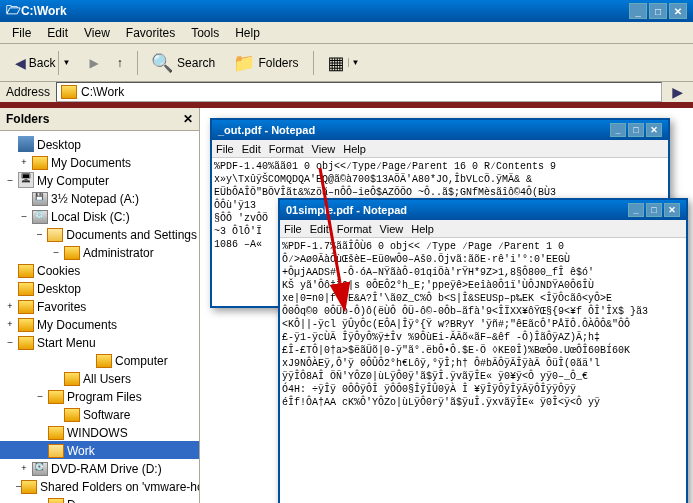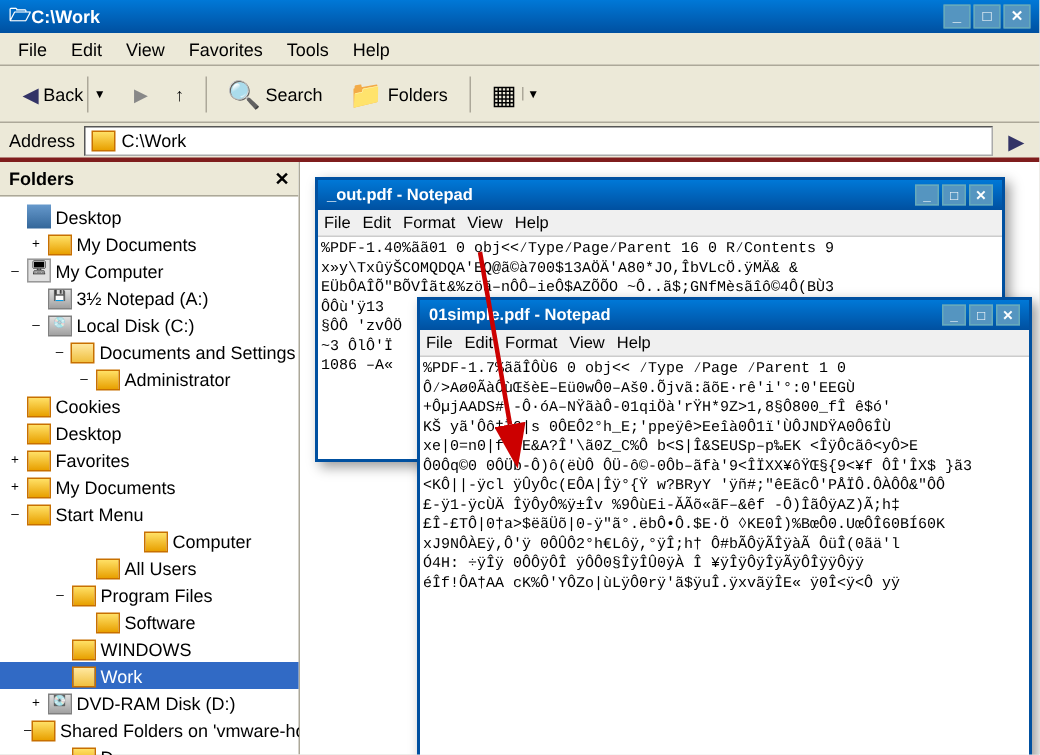--- a/index.html
+++ b/index.html
@@ -66,21 +66,21 @@
     .back-arrow { font-size: 14px; color: #336; }
     .dropdown-arrow { font-size: 8px; padding: 0 3px; border-left: 1px solid #aca899; height: 100%; display: flex; align-items: center; }
 
     
     .address-bar {
       background: #ece9d8;
       height: 26px;
       display: flex;
       align-items: center;
       padding: 0 6px;
-      border-bottom: 3px solid #7f1d1d;
+      border-bottom: 6px solid #7f1d1d;
       gap: 6px;
     }
     .address-label { font-size: 12px; }
     .address-input {
       flex: 1;
       height: 20px;
       background: white;
       border: 1px inset #aaa;
       padding: 1px 4px;
       font-size: 12px;
@@ -382,21 +382,21 @@
         <span>WINDOWS</span>
       </div>
       <div class="tree-item indent-2 selected">
         <span class="tree-expander"></span>
         <span class="tree-folder-icon open"></span>
         <span>Work</span>
       </div>
       <div class="tree-item indent-1">
         <span class="tree-expander">+</span>
         <span class="drive-icon">💽</span>
-        <span>DVD-RAM Disk (D:)</span>
+        <span>DVD-RAM Drive (D:)</span>
       </div>
       <div class="tree-item indent-1">
         <span class="tree-expander">–</span>
         <span class="tree-folder-icon"></span>
         <span>Shared Folders on 'vmware-ho...</span>
       </div>
       <div class="tree-item indent-2">
         <span class="tree-expander"></span>
         <span class="tree-folder-icon"></span>
         <span>D</span>
@@ -478,20 +478,21 @@
       <div>%PDF-1.7%ããÎÔÙ6 0 obj&lt;&lt; ∕Type ∕Page ∕Parent 1 0</div>
       <div>Ô∕&gt;Aø0ÃàÔùŒšèE–Eü0wÔ0–Aš0.Õjvã:ãõE·rê'i'°:0'EEGÙ</div>
       <div>+ÔµjAADS# -Ô·óA–NŸãàÔ-01qiÖà'rŸH*9Z&gt;1,8§Ô800_fÎ  ê$ó'</div>
       <div>KŠ      yã'Ôô†Ï0|s 0ÔEÔ2°h_E;'ppeÿê&gt;Eeîà0Ô1ï'ÙÔJNDŸA0Ô6ÎÙ</div>
       <div>xe|0=n0|f' E&amp;A?Î'\ã0Z_C%Ô b&lt;S|Î&amp;SEUSp–p‰EK &lt;ÎÿÔcãô&lt;yÔ&gt;E</div>
       <div>Ô0Ôq©0  0ÔÜb-Ô)ô(ëÙÔ ÔÜ-ô©-0Ôb–ãfà'9&lt;ÎÏXX¥ôŸŒ§{9&lt;¥f ÔÎ'ÎX$ }ã3</div>
       <div>&lt;KÔ||-ÿcl ÿÛyÔc(EÔA|Îÿ°{Ÿ w?BRyY 'ÿñ#;"êEãcÔ'PÅÏÔ.ÔÀÔÔ&amp;"ÔÔ</div>
       <div>£-ÿ1-ÿcÙÄ ÎÿÔyÔ%ÿ±Îv %9ÔùEi-ĂÃõ«ãF–&amp;êf -Ô)ÎãÔÿAZ)Ã;h‡</div>
       <div>£Î-£TÔ|0†a&gt;$ëãÜõ|0-ÿ"ã°.ëbÔ•Ô.$E·Ö ◊KE0Î)%BœÔ0.UœÔÎ60BÍ60K</div>
       <div>xJ9NÔÀEÿ,Ô'ÿ 0ÔÛÔ2°h€Lôÿ,°ÿÎ;h† Ô#bÃÔÿÃÎÿàÃ ÔüÎ(0ãä'l</div>
+      <div>ÿÿÎÔ8AÎ ÖÑ'YÔZ0|ùLÿÔ0ÿ'ã$ÿÎ.ÿvãÿÎE«  ÿ0¥ÿ&lt;Ô yÿ0–_Ô_€</div>
       <div>Ó4H: ÷ÿÎÿ 0ÔÔÿÔÎ ÿÔÔ0§ÎÿÎÛ0ÿÀ Î  ¥ÿÎÿÔÿÎÿÃÿÔÎÿÿÔÿÿ</div>
       <div>éÎf!ÔA†AA cK%Ô'YÔZo|ùLÿÔ0rÿ'ã$ÿuÎ.ÿxvãÿÎE«  ÿ0Î&lt;ÿ&lt;Ô yÿ</div>
     </div>
   </div>
 
   <svg style="position:absolute;top:0;left:0;width:100%;height:100%;pointer-events:none;z-index:30;">
     <defs>
       <marker id="arrowhead" markerWidth="10" markerHeight="7" refX="0" refY="3.5" orient="auto">
         <polygon points="0 0, 10 3.5, 0 7" fill="#cc0000"></polygon>
       </marker>

